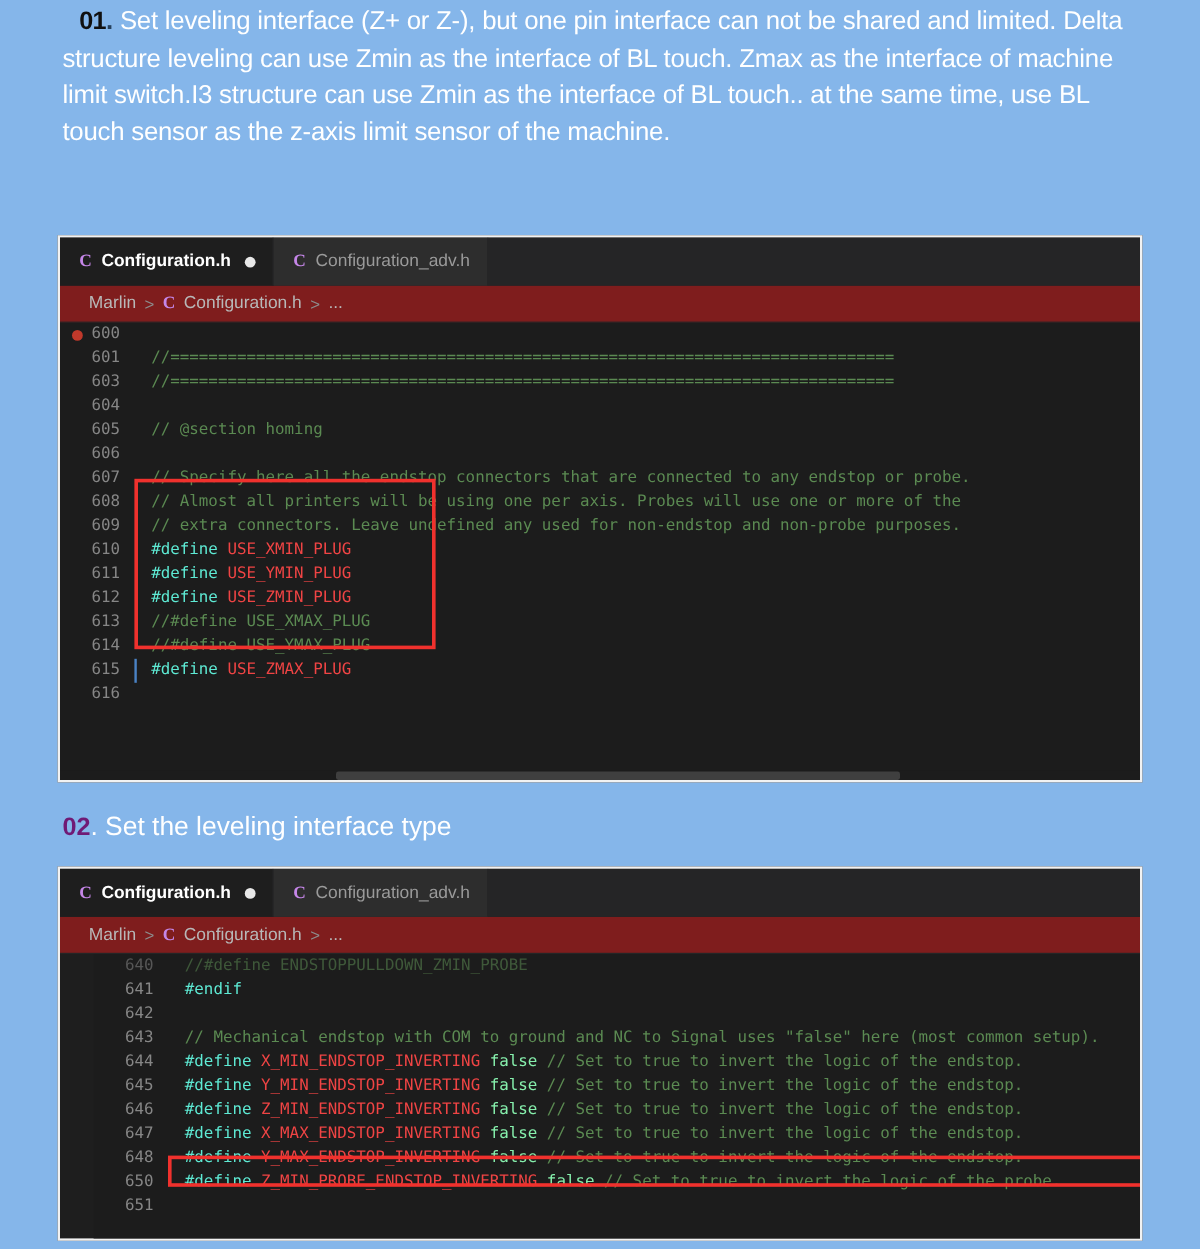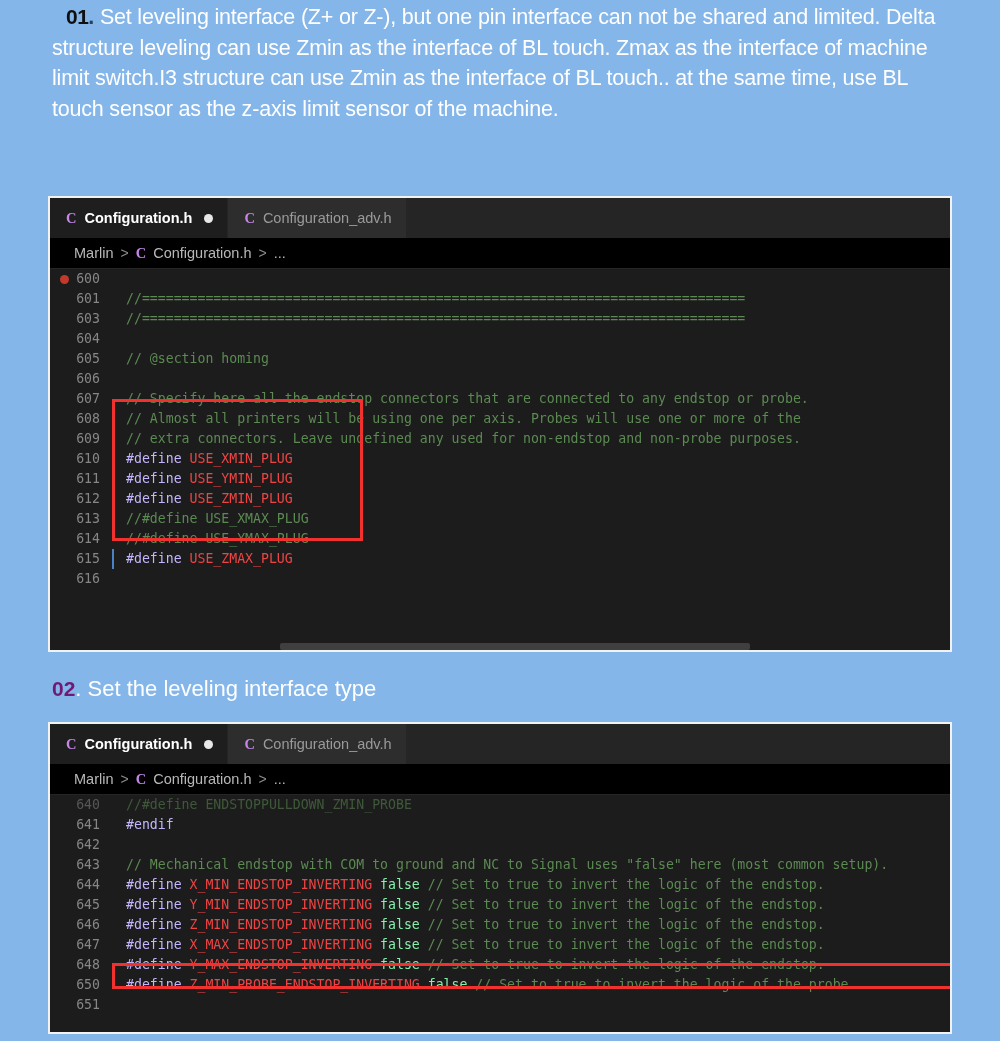--- a/index.html
+++ b/index.html
@@ -92,21 +92,21 @@
     width:9px;height:9px;border-radius:50%;
     background:#e8e8e8;
     display:inline-block;
     margin-left:4px;
   }
   .tabfill{flex:1;background:#252526;}
 
   
   .breadcrumb{
     height:30px;
-    background:#000000;
+    background:#7f1d1d;
     display:flex;
     align-items:center;
     gap:7px;
     padding-left:24px;
     font-size:14.5px;
     color:#b8b8b8;
     white-space:nowrap;
     border-bottom:1px solid #252526;
   }
   .breadcrumb .sep{color:#8d8d8d;font-size:14px;}
@@ -115,21 +115,21 @@
   
   .codearea{
     position:relative;
     background:#1c1c1c;
     font-family:"DejaVu Sans Mono", monospace;
     font-size:13.2px;
     line-height:20px;
     overflow:hidden;
   }
   #code-one{ height:382px; }
-  #code-two{ height:238px; }
+  #code-two{ height:238px;margin-left:28px; }
 
   .coderow{
     display:flex;
     height:20px;
     align-items:center;
     position:relative;
     white-space:pre;
   }
   .gutter{
     width:62px;
@@ -154,21 +154,21 @@
   }
   .indentbar{
     position:absolute;
     left:62px; top:0; bottom:0;
     width:1.5px;
     background:#4a82c4;
   }
 
   
   .cmt{ color:#5b8a52; }
-  .pre{ color:#c4b5fd; }
+  .pre{ color:#5eead4; }
   .idn{ color:#ef4444; }
   .kw { color:#86efac; }
 
   
   .redbox{
     position:absolute;
     border:3px solid #f0312d;
     box-sizing:border-box;
     pointer-events:none;
   }

